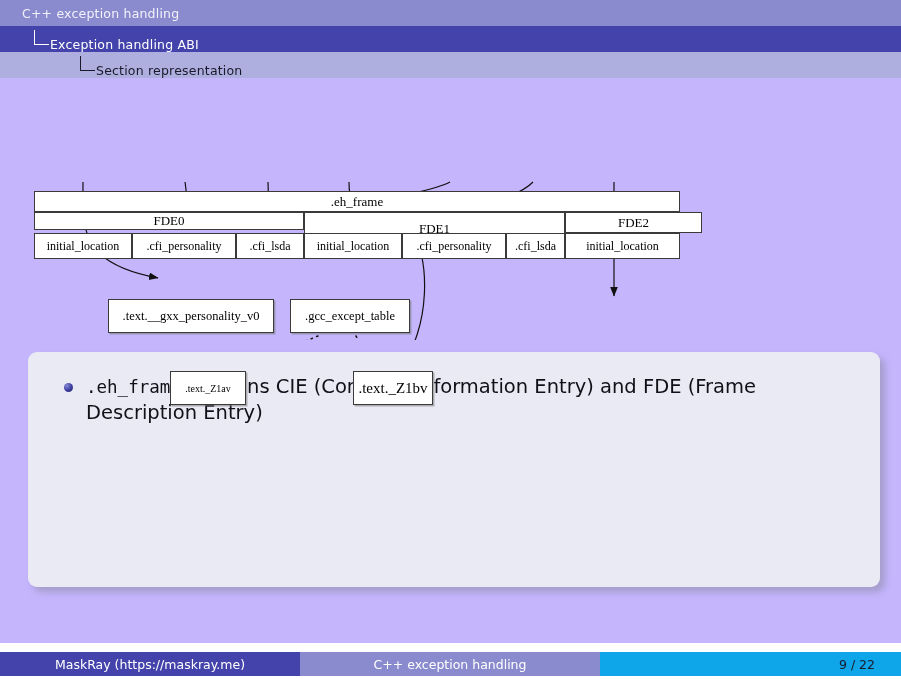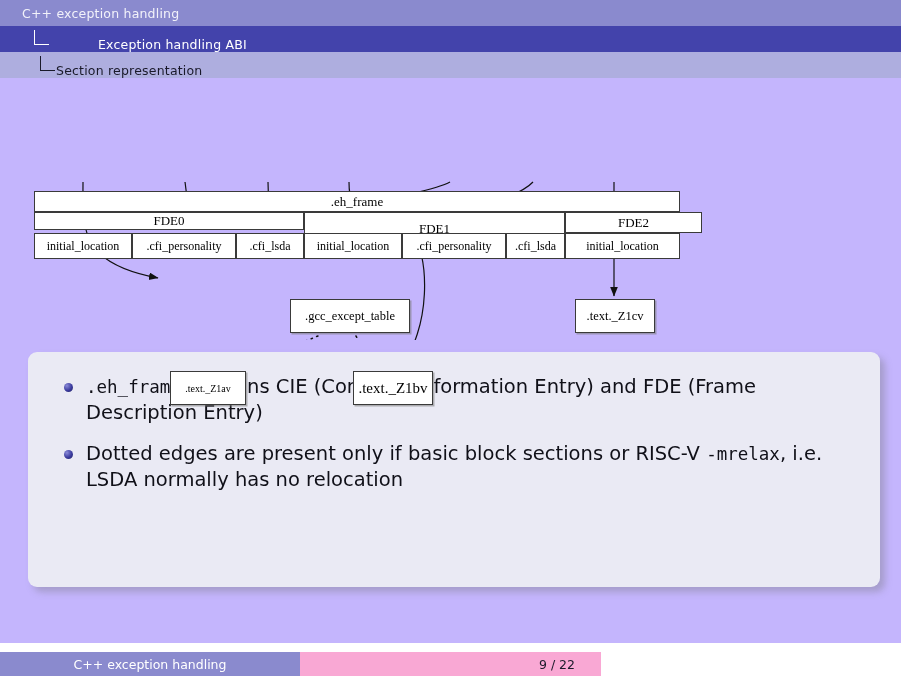--- a/index.html
+++ b/index.html
@@ -21,22 +21,22 @@
     font-family:"DejaVu Sans", sans-serif;
   }
   .nav-band-0 .nav-label{color:#f2f2fa;margin-left:22px;}
   .nav-band-1 .nav-label{color:#ffffff;}
   .nav-band-2 .nav-label{color:#1a1a2a;}
   .tree-elbow{
     display:inline-block;width:14px;height:14px;
     border-left:1.3px solid currentColor;border-bottom:1.3px solid currentColor;
     margin-bottom:3px;
   }
-  .nav-band-1 .indent{margin-left:34px;color:#ffffff;display:flex;align-items:flex-end;gap:48px;}
-  .nav-band-2 .indent{margin-left:40px;color:#1a1a2a;display:flex;align-items:flex-end;}
+  .nav-band-1 .indent{margin-left:34px;color:#ffffff;display:flex;align-items:flex-end;}
+  .nav-band-2 .indent{margin-left:80px;color:#1a1a2a;display:flex;align-items:flex-end;}
   .indent .nav-label{margin-left:1px;line-height:1;position:relative;top:3px;}
 
   
   #slide{position:absolute;left:0;top:78px;width:901px;height:565px;background:#c4b5fd;}
 
   
   #diagram{position:absolute;left:0;top:0;width:901px;height:262px;}
   #diagram svg{position:absolute;left:0;top:0;}
   .dbox{
     position:absolute;box-sizing:border-box;
@@ -69,21 +69,21 @@
   }
   .mono{font-family:"DejaVu Sans Mono", monospace;font-size:17.5px;}
 
   
   #footer{position:absolute;left:0;top:652px;width:901px;height:24px;display:flex;}
   .foot-seg{height:24px;display:flex;align-items:center;justify-content:center;
     font-size:12.5px;color:#ffffff;white-space:nowrap;
     font-family:"DejaVu Sans", sans-serif;}
   #foot-author{width:300px;background:#4343ab;}
   #foot-title{width:300px;background:#8a8ace;}
-  #foot-page{width:301px;background:#f9a8d4;color:#1a1a2a;justify-content:flex-end;padding-right:26px;box-sizing:border-box;}
+  #foot-page{width:301px;background:#0ea5e9;color:#1a1a2a;justify-content:flex-end;padding-right:26px;box-sizing:border-box;}
 </style>
 </head>
 <body>
 
 <div id="nav">
   <div class="nav-band nav-band-0">
     <span class="nav-label">C++ exception handling</span>
   </div>
   <div class="nav-band nav-band-1">
     <span class="indent">
@@ -141,30 +141,30 @@
     <div class="dbox flat" style="left:565px;top:134px;width:137px;height:21px;">FDE2</div>
 
     <div class="dbox flat" style="left:34px;top:155px;width:98px;height:26px;font-size:12px;">initial_location</div>
     <div class="dbox flat" style="left:132px;top:155px;width:104px;height:26px;font-size:12px;">.cfi_personality</div>
     <div class="dbox flat" style="left:236px;top:155px;width:68px;height:26px;font-size:12px;">.cfi_lsda</div>
     <div class="dbox flat" style="left:304px;top:155px;width:98px;height:26px;font-size:12px;">initial_location</div>
     <div class="dbox flat" style="left:402px;top:155px;width:104px;height:26px;font-size:12px;">.cfi_personality</div>
     <div class="dbox flat" style="left:506px;top:155px;width:59px;height:26px;font-size:12px;">.cfi_lsda</div>
     <div class="dbox flat" style="left:565px;top:155px;width:115px;height:26px;font-size:12px;">initial_location</div>
 
+    <div class="dbox" style="left:108px;top:221px;width:166px;height:34px;font-size:12.5px;">.text.__gxx_personality_v0</div>
     <div class="dbox" style="left:290px;top:221px;width:120px;height:34px;font-size:12.5px;">.gcc_except_table</div>
-    <div class="dbox" style="left:575px;top:221px;width:80px;height:34px;font-size:12.5px;">.text._Z1cv</div>
     <div class="dbox" style="left:170px;top:293px;width:76px;height:34px;font-size:10px;">.text._Z1av</div>
     <div class="dbox" style="left:353px;top:293px;width:80px;height:34px;font-size:15px;">.text._Z1bv</div>
   </div>
 
   <div id="block">
     <ul id="bullets">
       <li><span class="mono">.eh_frame</span><span> contains CIE (Common Information Entry) and FDE (Frame Description Entry)</span></li>
-      <li><span>Dotted edges are present only if basic block sections or RISC-V </span><span class="mono">-mrelax</span><span>, i.e. LSDA normally has no relocation</span></li>
     </ul>
   </div>
 </div>
 
 <div id="footer">
+  <div class="foot-seg" id="foot-author">MaskRay (https://maskray.me)</div>
   <div class="foot-seg" id="foot-title">C++ exception handling</div>
   <div class="foot-seg" id="foot-page">9 / 22</div>
 </div>
 
 </body></html>

